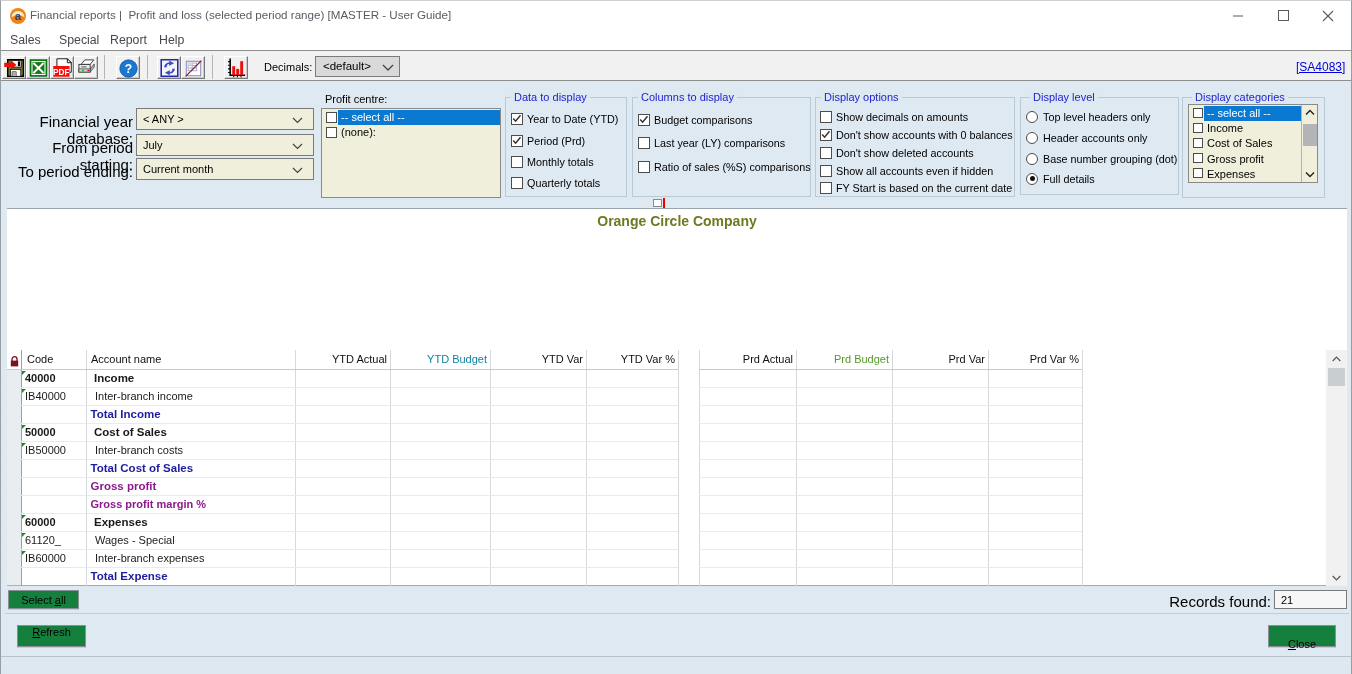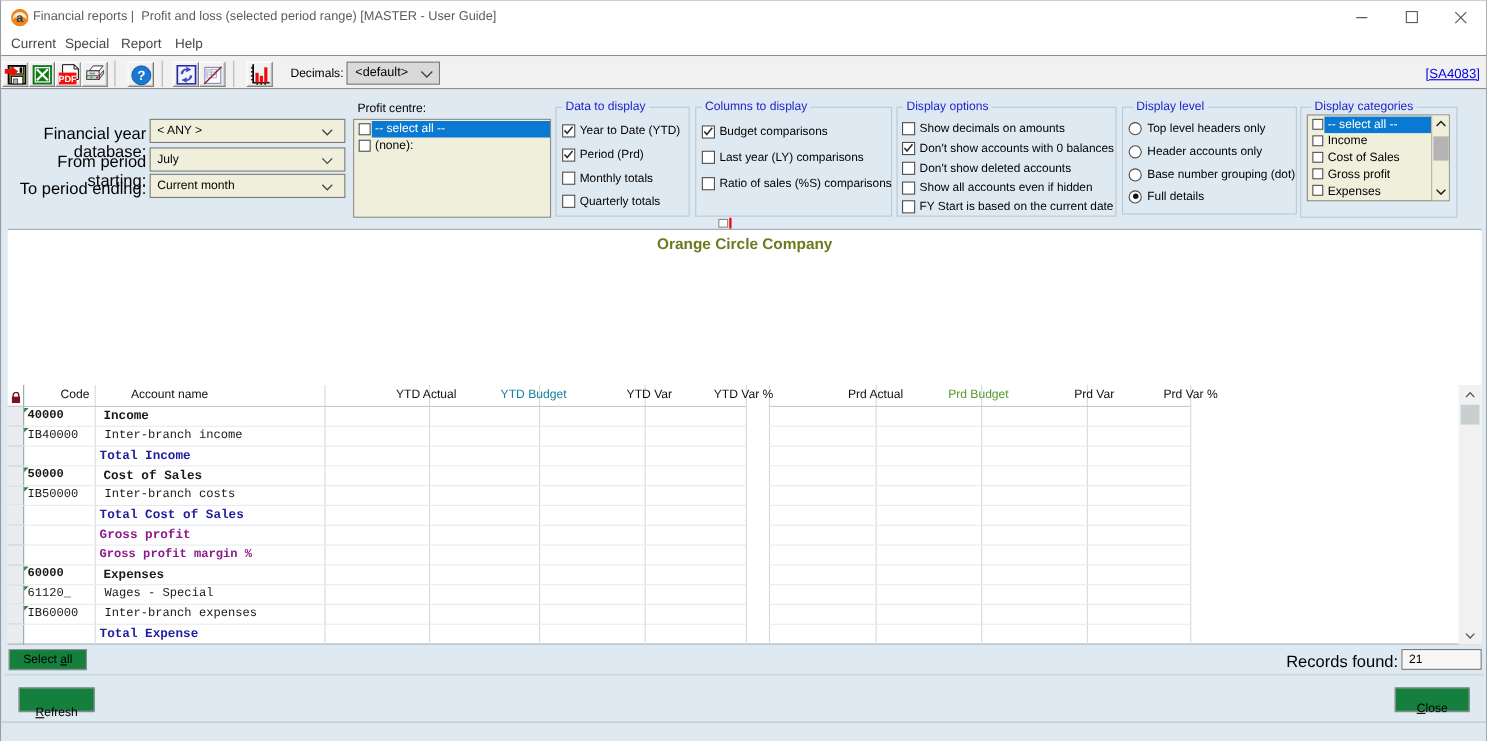--- a/index.html
+++ b/index.html
@@ -18,23 +18,23 @@
 .combo .ct { position:absolute; left:6px; top:4px; }
 .gbox { position:absolute; border:1px solid #bac9d6; }
 .gtitle { position:absolute; top:-7px; font-size:11px; color:#2222cc; background:#dde9f2; padding:0 3px; }
 .cb { position:absolute; width:12px; height:12px; background:#fff; border:1px solid #4d4d4d; }
 .cblab { position:absolute; font-size:10.8px; color:#000; white-space:nowrap; }
 .radio { position:absolute; width:12px; height:12px; background:#fff; border:1px solid #4d4d4d; border-radius:50%; }
 .radio.sel::after { content:""; position:absolute; left:2.5px; top:2.5px; width:5px; height:5px; border-radius:50%; background:#111; }
 #report { position:absolute; left:6px; top:207px; width:1340px; height:378px; background:#fff; border-top:1px solid #9aa5ad; border-bottom:1px solid #a3abb1; }
 .vline { position:absolute; width:1px; background:#d4d9de; }
 .hline { position:absolute; height:1px; background:#e7ebf1; }
-.hdr { position:absolute; top:0px; font-size:11px; color:#111;margin-left:28px; }
+.hdr { position:absolute; top:0px; font-size:11px; color:#111; }
 .hdrr { text-align:right; }
-.cell { position:absolute; font-size:11px; color:#1a1a1a; white-space:nowrap;font-family:Liberation Mono, monospace; }
+.cell { position:absolute; font-size:11px; color:#1a1a1a; white-space:nowrap; }
 .tri { position:absolute; width:0; height:0; border-top:4px solid #2d7d35; border-right:4px solid transparent; }
 .btn { position:absolute; background:#15803d; border:1px solid #8a9095; box-shadow:0 1px 0 #c6ccd0; font-size:11px; color:#000; text-align:center; }
 #statusbar { position:absolute; left:0; top:655px; width:1350px; height:18px; background:#dde8f0; border-top:1px solid #b7c2ca; }
 </style></head>
 <body>
 <div id="win">
 <div id="titlebar">
       <svg class="abs" style="left:9px;top:7px" width="16" height="16" viewBox="0 0 16 16">
 <circle cx="8" cy="8" r="8" fill="#f08418"></circle>
 <path d="M1.6 9.3 a6.4 6.4 0 0 1 12.8 0 a7.6 4.6 0 0 0 -12.8 0 z" fill="#f8ecce"></path>
@@ -42,21 +42,21 @@
 </svg>
       <div id="titletxt">Financial reports |  Profit and loss (selected period range) [MASTER - User Guide]</div>
       <svg class="abs" style="left:1225px;top:0px" width="120" height="30" viewBox="0 0 120 30">
 <line x1="7" y1="15" x2="17" y2="15" stroke="#5a5a5a" stroke-width="1"></line>
 <rect x="52.5" y="9.5" width="10" height="10" fill="none" stroke="#5a5a5a" stroke-width="1"></rect>
 <line x1="97" y1="10" x2="107" y2="20" stroke="#5a5a5a" stroke-width="1.1"></line>
 <line x1="107" y1="10" x2="97" y2="20" stroke="#5a5a5a" stroke-width="1.1"></line>
 </svg>
     </div>
     <div id="menubar">
-      <div class="mi" style="left:9px">Current</div>
+      <div class="mi" style="left:9px">Sales</div>
       <div class="mi" style="left:58px">Special</div>
       <div class="mi" style="left:109px">Report</div>
       <div class="mi" style="left:158px">Help</div>
     </div>
     <div id="toolbar">
       <div class="tbtn" style="left:1px"></div>
       <div class="tbtn" style="left:25px"></div>
       <div class="tbtn" style="left:49px"></div>
       <div class="tbtn" style="left:73px"></div>
       <div class="tbtn" style="left:115px"></div>
@@ -344,15 +344,15 @@
           <path d="M0.7 1 L4.5 5 L8.3 1" stroke="#555" stroke-width="1.2" fill="none"></path>
         </svg>
       </div>
     </div>
     <div class="btn" style="left:7px;top:589px;width:71px;height:19px;padding-top:3px;">Select <span style="text-decoration:underline">a</span>ll</div>
     <div class="flabel" style="left:1150px;top:592px;width:120px;">Records found:</div>
     <div class="abs" style="left:1273px;top:589px;width:73px;height:19px;background:#f7f7f7;border:1px solid #7a7a7a;padding-left:41px;">
       <div class="abs" style="left:6px;top:3px;font-size:11px;">21</div>
     </div>
     <div class="abs" style="left:4px;top:612px;width:1344px;height:1px;background:#c3cfd8;"></div>
-    <div class="btn" style="left:16px;top:624px;width:69px;height:22px;padding-top:16px;"><span style="text-decoration:underline">R</span>efresh</div>
+    <div class="btn" style="left:16px;top:624px;width:69px;height:22px;padding-top:0;"><span style="text-decoration:underline">R</span>efresh</div>
     <div class="btn" style="left:1267px;top:624px;width:68px;height:22px;padding-top:12px;"><span style="text-decoration:underline">C</span>lose</div>
     <div id="statusbar"></div>
   </div>
 </body></html>

